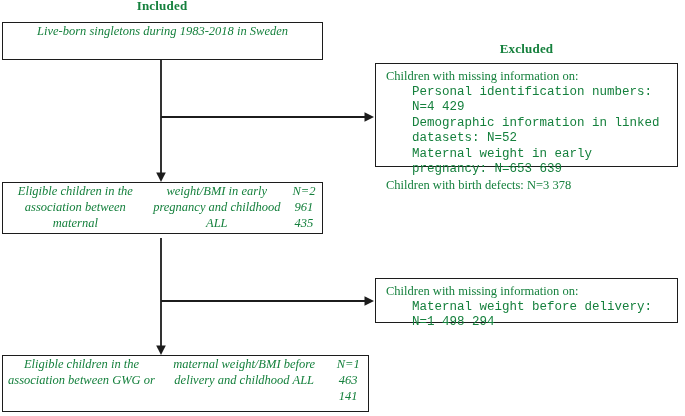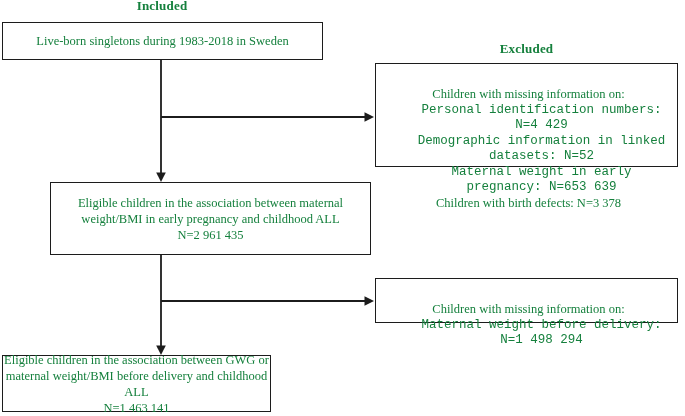--- a/index.html
+++ b/index.html
@@ -30,36 +30,37 @@
     position: absolute;
     border: 1.6px solid #1c1c1c;
     background: #ffffff;
     box-sizing: border-box;
     font-size: 12.5px;
     line-height: 16px;
   }
   .center-box {
     text-align: center;
     display: flex;
-    flex-direction: column;
+    flex-direction: row;
     justify-content: center;
+    font-style: italic;
   }
   .left-box {
-    text-align: center;
-    padding: 23px 6px 5px 10px;
+    text-align: left;
+    padding: 5px 6px 5px 10px;
     line-height: 15.5px;
   }
   .line { display: block; }
   .indent { padding-left: 26px; font-family: Liberation Mono, monospace; }
 
   #box-source   { left: 2px;   top: 22px;  width: 321px; height: 38px; }
   #box-excl-1   { left: 375px; top: 63px;  width: 303px; height: 104px; }
-  #box-eligible-early { left: 2px; top: 182px; width: 321px; height: 73px; margin-left: 48px; }
+  #box-eligible-early { left: 2px; top: 182px; width: 321px; height: 52px; }
   #box-excl-2   { left: 375px; top: 278px; width: 303px; height: 45px; }
-  #box-eligible-delivery { left: 2px; top: 355px; width: 269px; height: 57px; }
+  #box-eligible-delivery { left: 2px; top: 355px; width: 367px; height: 57px; }
 
   #connector-layer {
     position: absolute;
     left: 0; top: 0;
     width: 685px;
     height: 416px;
     pointer-events: none;
   }
 </style>
 </head>

